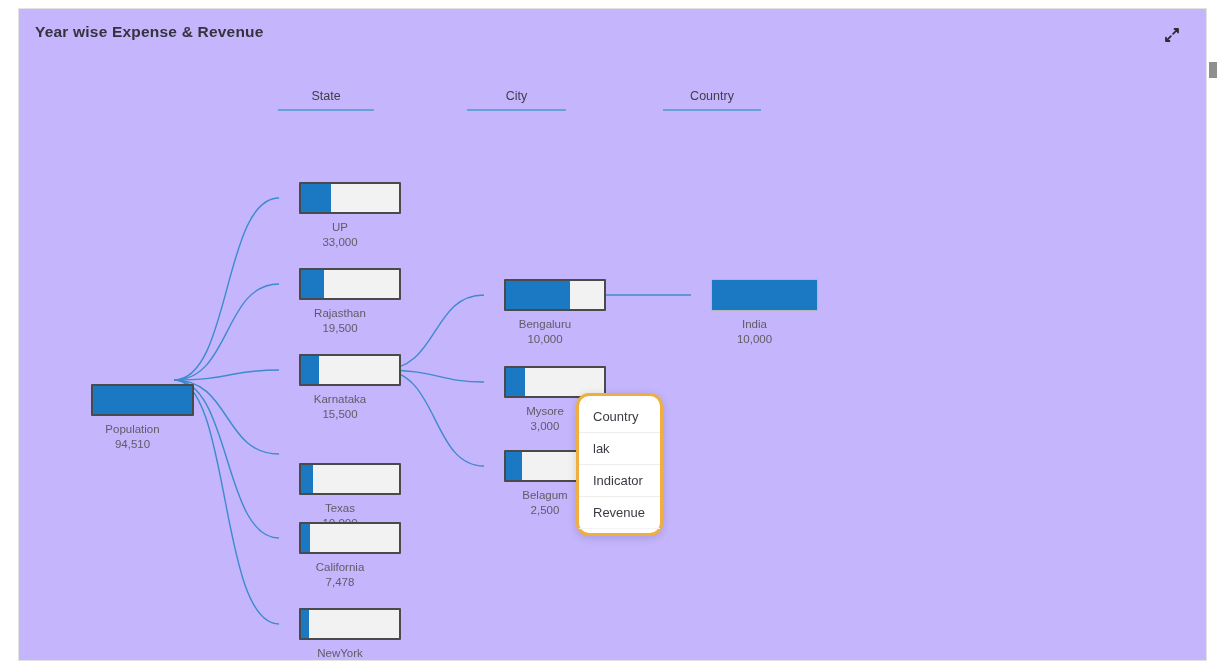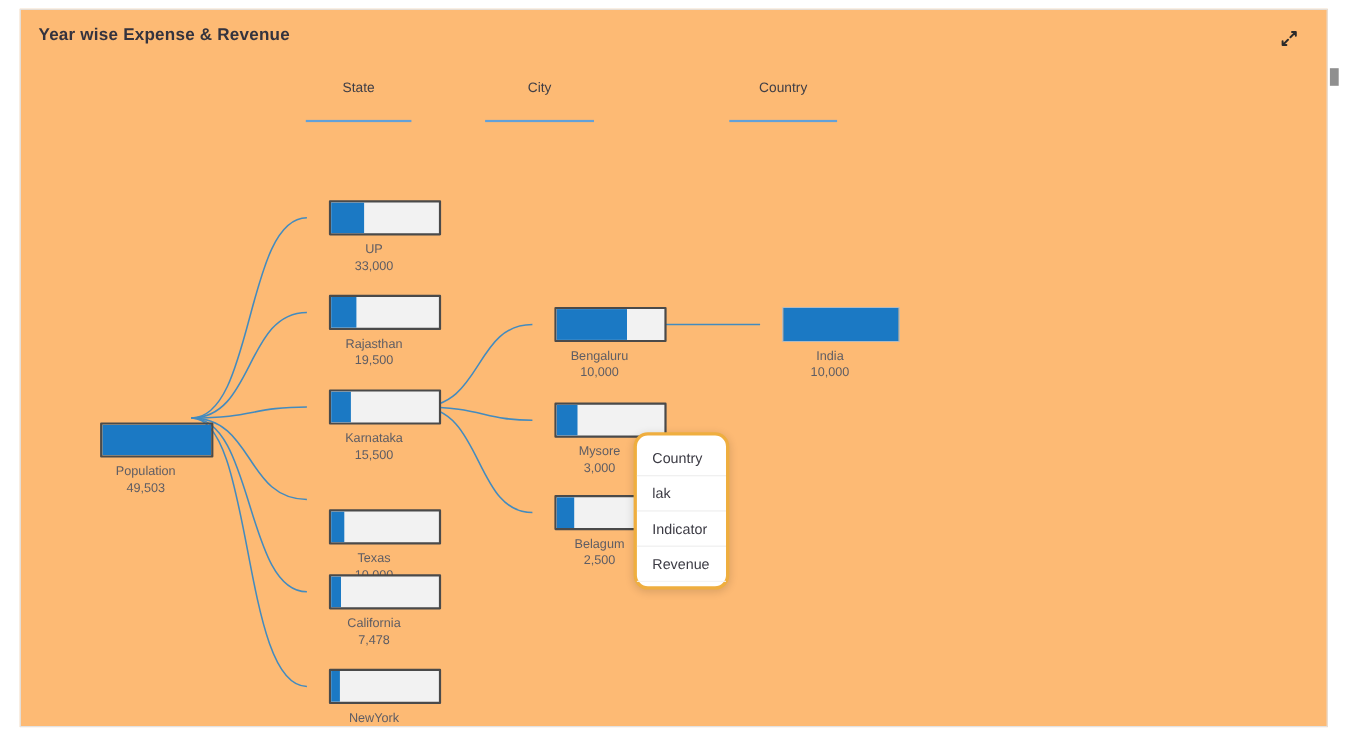--- a/index.html
+++ b/index.html
@@ -2,31 +2,31 @@
 <html><head>
 <meta charset="utf-8">
 <style>
   html,body{margin:0;padding:0;}
   body{
     width:1223px;height:671px;background:#ffffff;position:relative;overflow:hidden;
     font-family:"Liberation Sans", sans-serif;
   }
   .card{
     position:absolute;left:18px;top:8px;width:1189px;height:653px;
-    background:#fdba74;border:1px solid #e3e3e3;box-sizing:border-box;overflow:hidden;
+    background:#c4b5fd;border:1px solid #e3e3e3;box-sizing:border-box;overflow:hidden;
   }
   .title{
     position:absolute;left:16px;top:14px;font-size:15.5px;font-weight:600;
     color:#34333e;letter-spacing:.2px;
   }
   .expand-btn{position:absolute;right:24px;top:16px;width:20px;height:20px;cursor:pointer;}
   
   .level-header{
     position:absolute;height:28px;display:flex;align-items:flex-end;justify-content:center;
-    border-bottom:2px solid #63a1d8;box-sizing:border-box;padding-bottom:22px;
+    border-bottom:2px solid #63a1d8;box-sizing:border-box;padding-bottom:6px;
     font-size:12.5px;color:#3f3e46;
   }
   
   svg.connectors{position:absolute;left:0;top:0;z-index:1;}
   
   .node{position:absolute;z-index:2;padding-left:20px;}
   .bar{
     width:102px;height:32px;background:#f2f2f2;border:2px solid #4a4a4a;
     box-sizing:border-box;border-radius:1px;overflow:hidden;cursor:pointer;
   }
@@ -60,21 +60,21 @@
 
   <div class="expand-btn">
     <svg width="20" height="20" viewBox="0 0 18 18">
       <path d="M11.3 3.6 H14.4 V6.7 M14.2 3.8 L10 8 M6.7 14.4 H3.6 V11.3 M3.8 14.2 L8 10" stroke="#2b2b2b" stroke-width="1.6" fill="none" stroke-linecap="round" stroke-linejoin="round"></path>
     </svg>
   </div>
 
   <div class="level-header" style="left:259px;top:74px;width:96px">
     <span>State</span>
   </div>
-  <div class="level-header" style="left:422px;top:74px;width:99px">
+  <div class="level-header" style="left:448px;top:74px;width:99px">
     <span>City</span>
   </div>
   <div class="level-header" style="left:644px;top:74px;width:98px">
     <span>Country</span>
   </div>
 
   <svg class="connectors" width="1189" height="653" viewBox="0 0 1189 653">
     <g stroke="#2f86c7" stroke-width="1.4" fill="none" opacity="0.9">
       <path d="M155,371 C212,371 204,189 260,189"></path>
       <path d="M155,371 C212,371 204,275 260,275"></path>
@@ -88,21 +88,21 @@
       <path d="M567,286 L672,286"></path>
     </g>
   </svg>
 
   <div class="node" style="left:52px;top:375px">
     <div class="bar" style="width:103px">
       <div class="fill" style="width: 100%;"></div>
     </div>
     <div class="caption">
       <div>Population</div>
-      <div>49,503</div>
+      <div>94,510</div>
     </div>
   </div>
 
   <div class="node" style="left:260px;top:173px">
     <div class="bar">
       <div class="fill" style="width: 31%;"></div>
     </div>
     <div class="caption">
       <div>UP</div>
       <div>33,000</div>

